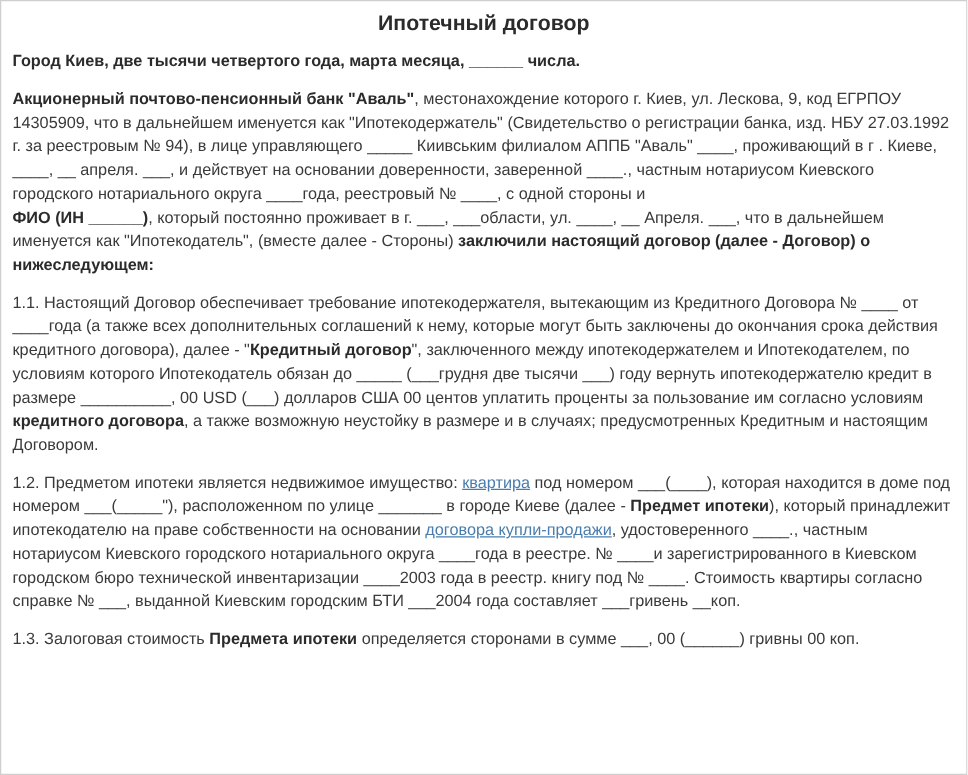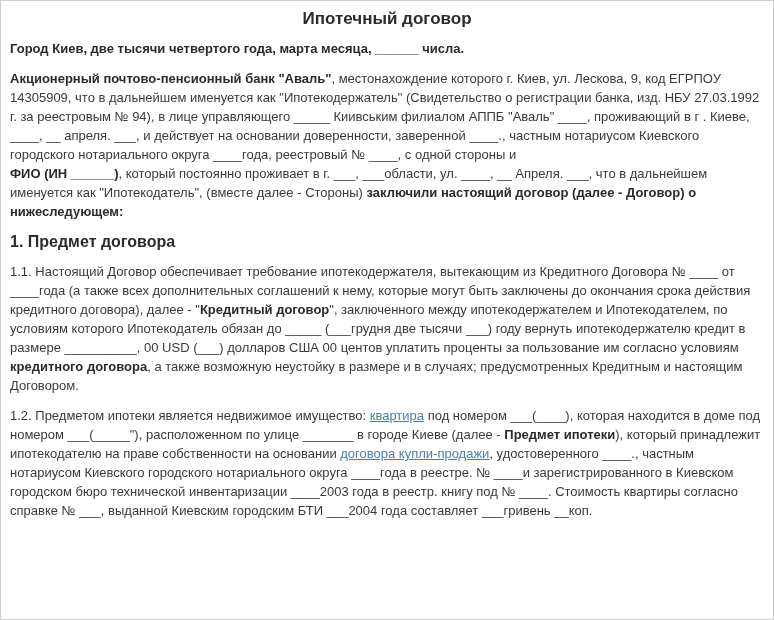--- a/index.html
+++ b/index.html
@@ -35,17 +35,17 @@
   a.lnk{color:var(--link-color);cursor:pointer;}
 </style>
 </head>
 <body>
 
 <div class="doc">
   <h1 class="doc-title">Ипотечный договор</h1>
   <div id="doc-body">
       <p class="para bold-line"><strong>Город Киев, две тысячи четвертого года, марта месяца, ______ числа.</strong></p>
       <p class="para"><strong>Акционерный почтово-пенсионный банк "Аваль"</strong><span>, местонахождение которого г. Киев, ул. Лескова, 9, код ЕГРПОУ 14305909, что в дальнейшем именуется как "Ипотекодержатель" (Свидетельство о регистрации банка, изд. НБУ 27.03.1992 г. за реестровым № 94), в лице управляющего _____ Киивським филиалом АППБ "Аваль" ____, проживающий в г . Киеве, ____, __ апреля. ___, и действует на основании доверенности, заверенной ____., частным нотариусом Киевского городского нотариального округа ____года, реестровый № ____, с одной стороны и</span><br><strong>ФИО (ИН ______)</strong><span>, который постоянно проживает в г. ___, ___области, ул. ____, __ Апреля. ___, что в дальнейшем именуется как "Ипотекодатель", (вместе далее - Стороны) </span><strong>заключили настоящий договор (далее - Договор) о нижеследующем:</strong></p>
-      <h2 class="sec-heading"><strong>1. Предмет договора</strong></h2>
       <p class="para"><span>1.1. Настоящий Договор обеспечивает требование ипотекодержателя, вытекающим из Кредитного Договора № ____ от ____года (а также всех дополнительных соглашений к нему, которые могут быть заключены до окончания срока действия кредитного договора), далее - "</span><strong>Кредитный договор</strong><span>", заключенного между ипотекодержателем и Ипотекодателем, по условиям которого Ипотекодатель обязан до _____ (___грудня две тысячи ___) году вернуть ипотекодержателю кредит в размере __________, 00 USD (___) долларов США 00 центов уплатить проценты за пользование им согласно условиям </span><strong>кредитного договора</strong><span>, а также возможную неустойку в размере и в случаях; предусмотренных Кредитным и настоящим Договором.</span></p>
       <p class="para"><span>1.2. Предметом ипотеки является недвижимое имущество: </span><a class="lnk" href="#">квартира</a><span> под номером ___(____), которая находится в доме под номером ___(_____"), расположенном по улице _______ в городе Киеве (далее - </span><strong>Предмет ипотеки</strong><span>), который принадлежит ипотекодателю на праве собственности на основании </span><a class="lnk" href="#">договора купли-продажи</a><span>, удостоверенного ____., частным нотариусом Киевского городского нотариального округа ____года в реестре. № ____и зарегистрированного в Киевском городском бюро технической инвентаризации ____2003 года в реестр. книгу под № ____. Стоимость квартиры согласно справке № ___, выданной Киевским городским БТИ ___2004 года составляет ___гривень __коп.</span></p>
+      <p class="para"><span>1.3. Залоговая стоимость </span><strong>Предмета ипотеки</strong><span> определяется сторонами в сумме ___, 00 (______) гривны 00 коп.</span></p>
     </div>
 </div>
 
 </body></html>

